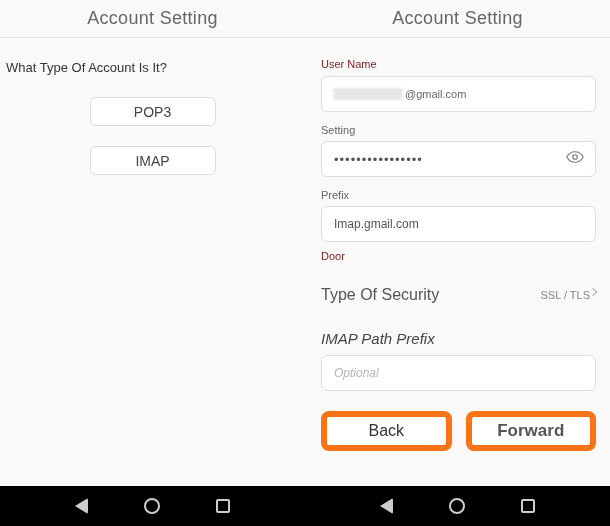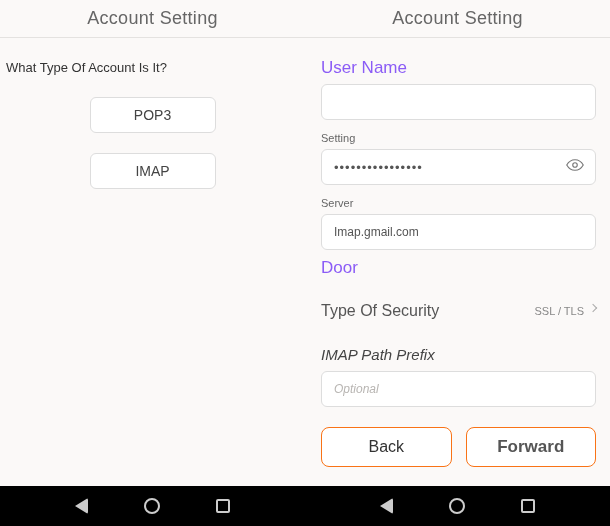--- a/index.html
+++ b/index.html
@@ -35,40 +35,40 @@
     .left-body {
       padding: 22px 0 0 0;
     }
     .question {
       font-size: 13px;
       color: #333;
       padding: 0 0 22px 6px;
     }
     .type-btn {
       width: 126px;
-      height: 36px;
+      height: 29px;
       margin: 0 auto 20px auto;
       border: 1px solid #ddd;
       border-radius: 6px;
       background: #fff;
       display: flex;
       align-items: center;
       justify-content: center;
       font-size: 14px;
       color: #444;
       cursor: pointer;
     }
     .right-body {
       padding: 18px 14px 0 16px;
       display: flex;
       flex-direction: column;
     }
     .field-label {
-      font-size: 17px;
-      color: #8b5cf6;
+      font-size: 11px;
+      color: #7f1d1d;
       margin-bottom: 6px;
       margin-top: 2px;
     }
     .field-label-sm {
       font-size: 11px;
       color: #666;
       margin-bottom: 5px;
       margin-top: 6px;
     }
     .input-wrap {
@@ -119,21 +119,21 @@
       align-items: center;
       margin: 18px 0 26px 0;
       cursor: pointer;
     }
     .security-label { font-size: 16px; color: #555; }
     .security-val {
       font-size: 11px;
       color: #888;
       display: flex;
       align-items: flex-start;
-      gap: 6px;
+      gap: 0;
     }
     .chev { 
       display: inline-block;
       width: 6px; height: 6px;
       border-top: 1.5px solid #aaa;
       border-right: 1.5px solid #aaa;
       transform: rotate(45deg);
     }
     .imap-prefix-label {
       font-size: 15px;
@@ -142,21 +142,21 @@
       font-style: italic;
     }
     .btn-row {
       display: flex;
       gap: 14px;
       margin-top: 14px;
     }
     .nav-btn {
       flex: 1;
       height: 40px;
-      border: 1px solid #f97316;
+      border: 6px solid #f97316;
       border-radius: 8px;
       background: #fff;
       display: flex;
       align-items: center;
       justify-content: center;
       cursor: pointer;
     }
     .nav-btn.back { font-size: 16px; color: #333; }
     .nav-btn.fwd { font-size: 17px; color: #555; font-weight: bold; }
     .android-bar {
@@ -210,34 +210,38 @@
     </div>
   </div>
 
   <div class="panel">
     <div class="header">Account Setting</div>
     <div class="right-body">
 
       <div class="field-label">User Name</div>
       <div class="input-wrap">
         <input class="text-input" type="text" value="" style="">
+        <div class="username-val">
+          <span class="blur-box"></span>
+          <span>@gmail.com</span>
+        </div>
       </div>
 
       <div class="field-label-sm">Setting</div>
       <div class="input-wrap">
         <input class="text-input pw" type="text" value="••••••••••••••••" style="">
         <span class="eye-icon">
           <svg width="18" height="18" viewBox="0 0 24 24" fill="none" stroke="#777" stroke-width="1.5">
             <path d="M1 12s4-7 11-7 11 7 11 7-4 7-11 7S1 12 1 12z"></path>
             <circle cx="12" cy="12" r="3"></circle>
           </svg>
         </span>
       </div>
 
-      <div class="field-label-sm">Server</div>
+      <div class="field-label-sm">Prefix</div>
       <div class="input-wrap">
         <input class="text-input" type="text" value="Imap.gmail.com" style="">
       </div>
 
       <div class="field-label">Door</div>
 
       <div class="security-row">
         <span class="security-label">Type Of Security</span>
         <span class="security-val">
           <span>SSL / TLS</span>

